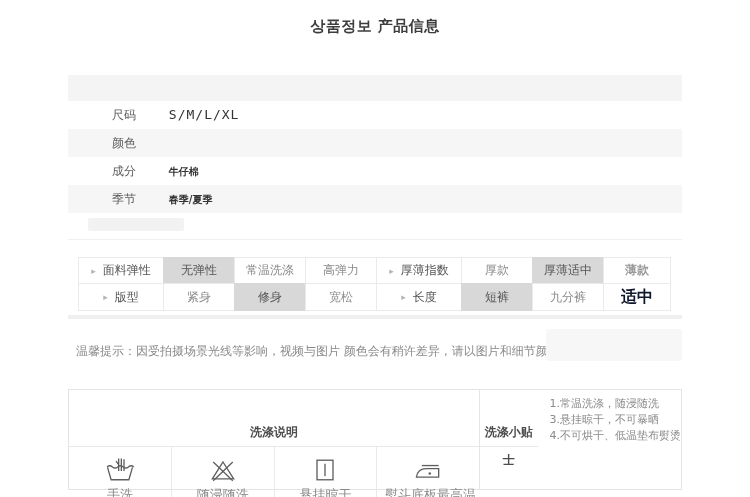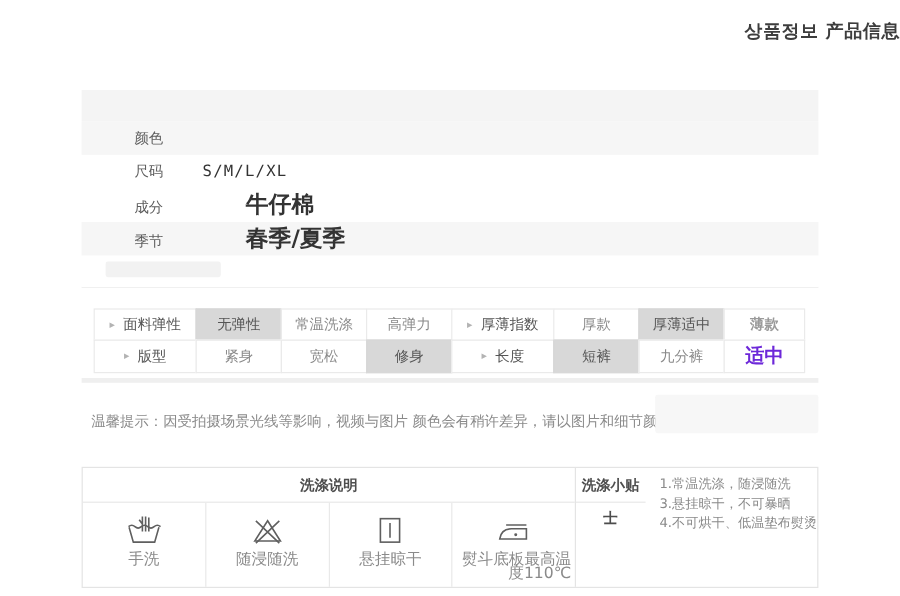--- a/index.html
+++ b/index.html
@@ -2,92 +2,92 @@
 <html><head>
 <meta charset="utf-8">
 <style>
   html,body{margin:0;padding:0;background:#fff;}
   #screen{
     position:relative;width:750px;height:497px;background:#ffffff;overflow:hidden;
     font-family:"DejaVu Sans","Liberation Sans",sans-serif;color:#333;
   }
   
   .page-title{
-    position:absolute;top:17px;left:0;width:750px;text-align:right;
+    position:absolute;top:17px;left:0;width:750px;text-align:center;
     font-size:15px;font-weight:bold;color:#3d3d3d;letter-spacing:.5px;
   }
   
   .info-box{position:absolute;left:68px;top:75px;width:614px;border-bottom:1px solid #f0f0f0;}
   .info-header{height:26px;background:#f4f4f4;}
   .info-row{height:28px;line-height:28px;padding-left:44px;font-size:12px;}
   .info-row.alt{background:#f6f6f6;}
   .info-label{display:inline-block;width:53px;color:#5c5c5c;}
   .info-value{color:#333;font-size:13px;}
   .info-value.mono{font-family:"DejaVu Sans Mono","Liberation Mono",monospace;letter-spacing:1px;}
-  .info-value.strong{font-weight:bold;font-size:19px;margin-left:36px;}
+  .info-value.strong{font-weight:bold;font-size:10px;}
   .info-footer{height:26px;position:relative;background:#fff;}
   .faded-box{position:absolute;left:20px;top:5px;width:96px;height:13px;background:#f2f2f2;border-radius:2px;}
   
   .attr-grid{position:absolute;left:78px;top:257px;width:600px;font-size:12px;}
   .attr-row{display:flex;height:27px;}
   .attr-cell{
     box-sizing:border-box;border:1px solid #eaeaea;margin-left:-1px;margin-top:-1px;
     display:flex;align-items:center;justify-content:center;color:#8a8a8a;background:#fff;
     white-space:nowrap;
   }
   .attr-row:first-child .attr-cell{margin-top:0;}
   .attr-cell:first-child{margin-left:0;}
   .attr-cell:nth-child(1),.attr-cell:nth-child(5){width:86px;color:#555;}
   .attr-cell:nth-child(2),.attr-cell:nth-child(3),.attr-cell:nth-child(4),
   .attr-cell:nth-child(6),.attr-cell:nth-child(7){width:72px;}
   .attr-cell:nth-child(8){width:68px;font-weight:bold;}
   .attr-cell.selected{background:#d8d8d8;border-color:#d8d8d8;color:#555;}
   .attr-cell.light{color:#9a9a9a;}
-  .attr-cell.emph{font-size:16px;color:#6d28d9;}
+  .attr-cell.emph{font-size:16px;color:#0f172a;}
   .tri{color:#b3b3b3;font-size:9px;margin-right:7px;}
   
   .sep-strip{position:absolute;left:68px;top:315px;width:614px;height:4px;background:#efefef;}
   
   .notice{position:absolute;left:68px;top:329px;width:614px;height:42px;background:#fff;}
   .notice-text{position:absolute;left:8px;top:14px;font-size:12px;color:#8a8a8a;white-space:nowrap;}
   .notice-block{position:absolute;right:0;top:0;width:136px;height:32px;background:#f7f7f7;border-radius:2px;}
   
   .wash{position:absolute;left:68px;top:389px;width:614px;height:101px;
     box-sizing:border-box;border:1px solid #e4e4e4;display:flex;}
   .wash-left{width:410px;display:flex;flex-direction:column;}
   .wash-right{flex:1;border-left:1px solid #e4e4e4;display:flex;flex-direction:row;}
   .wash-header{height:28px;line-height:28px;text-align:center;font-size:12px;font-weight:600;
-    color:#4d4d4d;border-bottom:1px solid #e8e8e8;}
+    color:#4d4d4d;border-bottom:1px solid #e8e8e8;margin-top:28px;}
   .wash-cells{flex:1;display:flex;}
   .care-cell{flex:1;border-right:1px solid #e9e9e9;display:flex;flex-direction:column;
     align-items:center;padding-top:7px;box-sizing:border-box;}
   .care-cell:last-child{border-right:none;}
   .care-cell svg{width:32px;height:32px;flex:0 0 auto;}
   .care-label{font-size:13px;color:#8a8a8a;text-align:right;line-height:12px;margin-top:3px;
     padding:0 3px;}
   .wash-tips{flex:1;padding:6px 0 0 12px;font-size:11px;color:#8a8a8a;line-height:16px;}
   .tip-line{white-space:nowrap;}
   .cs{stroke:#5f5f5f;stroke-width:1.5;fill:none;}
 </style>
 </head>
 <body>
 
 <div id="screen">
 
   <div class="page-title">상품정보 产品信息</div>
 
   <div class="info-box">
     <div class="info-header"></div>
+    <div class="info-row">
+      <span class="info-label">尺码</span>
+      <span class="info-value mono">S/M/L/XL</span>
+    </div>
     <div class="info-row alt">
       <span class="info-label">颜色</span>
       <span class="info-value"></span>
-    </div>
-    <div class="info-row">
-      <span class="info-label">尺码</span>
-      <span class="info-value mono">S/M/L/XL</span>
     </div>
     <div class="info-row">
       <span class="info-label">成分</span>
       <span class="info-value strong">牛仔棉</span>
     </div>
     <div class="info-row alt">
       <span class="info-label">季节</span>
       <span class="info-value strong">春季/夏季</span>
     </div>
     <div class="info-footer">
@@ -111,22 +111,22 @@
       <div class="attr-cell">厚款</div>
       <div class="attr-cell selected">厚薄适中</div>
       <div class="attr-cell light">薄款</div>
     </div>
     <div class="attr-row">
       <div class="attr-cell">
         <span class="tri">▸</span>
         <span>版型</span>
       </div>
       <div class="attr-cell">紧身</div>
+      <div class="attr-cell selected">修身</div>
       <div class="attr-cell">宽松</div>
-      <div class="attr-cell selected">修身</div>
       <div class="attr-cell">
         <span class="tri">▸</span>
         <span>长度</span>
       </div>
       <div class="attr-cell selected">短裤</div>
       <div class="attr-cell">九分裤</div>
       <div class="attr-cell emph">适中</div>
     </div>
   </div>
 

